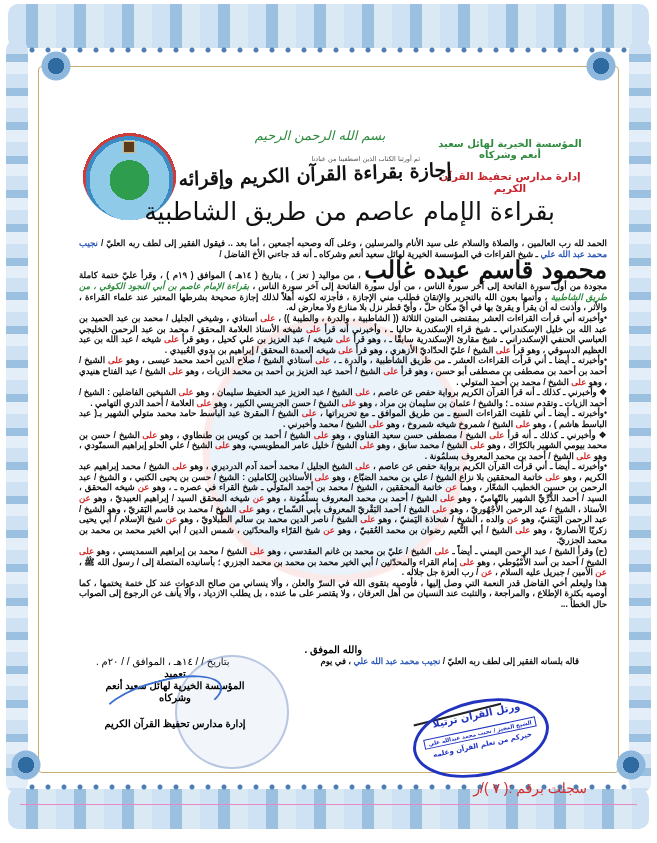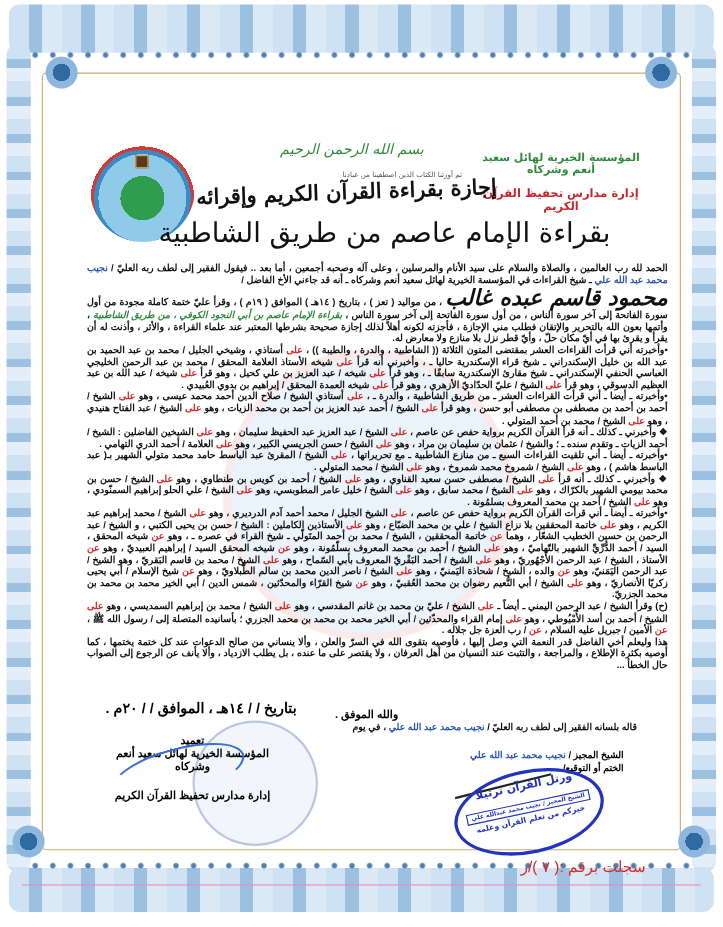--- a/index.html
+++ b/index.html
@@ -97,36 +97,36 @@
   .body-text {
     position: absolute; left: 48px; right: 50px; top: 238px;
     font-family: "Liberation Sans", sans-serif; font-size: 8.6px; line-height: 10.6px;
     color: #111; text-align: justify; font-weight: bold; margin-left: 31px;
   }
   .body-text p { margin: 0; }
   .blue { color: #2a56b8; }
   .green { color: #2e8b3e; font-style: italic; }
   .red { color: #d42b2b; }
   .student-name {
-    font-family: "DejaVu Serif", serif; font-size: 20px; font-weight: bold; font-style: italic;
+    font-family: "DejaVu Serif", serif; font-size: 24px; font-weight: bold; 
     color: #111; display: inline-block; line-height: 22px;
   }
 
   
   .sig-said {
     position: absolute; right: 78px; top: 656px;
     font-family: "Liberation Sans", sans-serif; font-size: 8.5px; font-weight: bold; color: #111;
   }
   .sig-allah {
     position: absolute; right: 295px; top: 644px;
     font-family: "Liberation Sans", sans-serif; font-size: 10px; font-weight: bold;
   }
   .sig-date {
-    position: absolute; left: 96px; top: 636px;
-    font-family: "Liberation Sans", sans-serif; font-size: 13px; font-weight: bold;
+    position: absolute; left: 96px; top: 656px;
+    font-family: "Liberation Sans", sans-serif; font-size: 10px; font-weight: normal;
   }
   .sig-certify {
     position: absolute; left: 90px; top: 668px; width: 170px; text-align: center;
     font-family: "Liberation Sans", sans-serif; font-size: 10px; font-weight: bold; line-height: 12px;
   }
   .sig-sheikh {
     position: absolute; right: 90px; top: 680px;
     font-family: "Liberation Sans", sans-serif; font-size: 8.5px; font-weight: bold; line-height: 12px;
   }
   .stamp-left {
@@ -198,21 +198,21 @@
     <p>
       <span>•وأخبرته أني قرأت القراءات العشر بمقتضى المتون الثلاثة (( الشاطبية ، والدرة ، والطيبة )) ، </span><span class="red">على</span><span> أستاذي ، وشيخي الجليل / محمد بن عبد الحميد بن عبد الله بن خليل الإسكندراني ـ شيخ قراء الإسكندرية حاليا ـ ، وأخبرني أنه قرأ </span><span class="red">على</span><span> شيخه الأستاذ العلامة المحقق / محمد بن عبد الرحمن الخليجي العباسي الحنفي الإسكندراني ـ شيخ مقارئ الإسكندرية سابقًا ـ ، وهو قرأ </span><span class="red">على</span><span> شيخه / عبد العزيز بن علي كحيل ، وهو قرأ </span><span class="red">على</span><span> شيخه / عبد الله بن عبد العظيم الدسوقي ، وهو قرأ </span><span class="red">على</span><span> الشيخ / عليّ الحدّاديّ الأزهري ، وهو قرأ </span><span class="red">على</span><span> شيخه العمدة المحقق / إبراهيم بن بدوي العُبيدي .</span>
     </p>
     <p>
       <span>•وأخبرته ـ أيضا ـ أني قرأت القراءات العشر ـ من طريق الشاطبية ، والدرة ـ ، </span><span class="red">على</span><span> أستاذي الشيخ / صلاح الدين أحمد محمد عيسى ، وهو </span><span class="red">على</span><span> الشيخ / أحمد بن أحمد بن مصطفى بن مصطفى أبو حسن ، وهو قرأ </span><span class="red">على</span><span> الشيخ / أحمد عبد العزيز بن أحمد بن محمد الزيات ، وهو </span><span class="red">على</span><span> الشيخ / عبد الفتاح هنيدي ، وهو </span><span class="red">على</span><span> الشيخ / محمد بن أحمد المتولي .</span>
     </p>
     <p>
       <span>❖ وأخبرني ـ كذلك ـ أنه قرأ القرآن الكريم برواية حفص عن عاصم ، </span><span class="red">على</span><span> الشيخ / عبد العزيز عبد الحفيظ سليمان ، وهو </span><span class="red">على</span><span> الشيخين الفاضلين : الشيخ / أحمد الزيات ـ وتقدم سنده ـ ؛ والشيخ / عثمان بن سليمان بن مراد ، وهو </span><span class="red">على</span><span> الشيخ / حسن الجريسي الكبير ، وهو </span><span class="red">على</span><span> العلامة / أحمد الدري التهامي .</span>
     </p>
     <p>
-      <span>•وأخبرته ـ أيضا ـ أني تلقيت القراءات السبع ـ من منازع الشاطبية ـ مع تحريراتها ، </span><span class="red">على</span><span> الشيخ / المقرئ عبد الباسط حامد محمد متولي الشهير بـ( عبد الباسط هاشم ) ، وهو </span><span class="red">على</span><span> الشيخ / شمروخ محمد شمروخ ، وهو </span><span class="red">على</span><span> الشيخ / محمد المتولي .</span>
+      <span>•وأخبرته ـ أيضا ـ أني تلقيت القراءات السبع ـ من طريق الموافق ـ مع تحريراتها ، </span><span class="red">على</span><span> الشيخ / المقرئ عبد الباسط حامد محمد متولي الشهير بـ( عبد الباسط هاشم ) ، وهو </span><span class="red">على</span><span> الشيخ / شمروخ شيخه شمروخ ، وهو </span><span class="red">على</span><span> الشيخ / محمد وأخبرني .</span>
     </p>
     <p>
       <span>❖ وأخبرني ـ كذلك ـ أنه قرأ </span><span class="red">على</span><span> الشيخ / مصطفى حسن سعيد القناوي ، وهو </span><span class="red">على</span><span> الشيخ / أحمد بن كويس بن طنطاوي ، وهو </span><span class="red">على</span><span> الشيخ / حسن بن محمد بيومي الشهير بالكرّاك ، وهو </span><span class="red">على</span><span> الشيخ / محمد سابق ، وهو </span><span class="red">على</span><span> الشيخ / خليل عامر المطوبسي، وهو </span><span class="red">على</span><span> الشيخ / علي الحلو إبراهيم السمنّودي ، وهو </span><span class="red">على</span><span> الشيخ / أحمد بن محمد المعروف بسلمُونة .</span>
     </p>
     <p>
       <span>•وأخبرته ـ أيضا ـ أني قرأت القرآن الكريم برواية حفص عن عاصم ، </span><span class="red">على</span><span> الشيخ الجليل / محمد أحمد آدم الدرديري ، وهو </span><span class="red">على</span><span> الشيخ / محمد إبراهيم عبد الكريم ، وهو </span><span class="red">على</span><span> خاتمة المحققين بلا نزاع الشيخ / علي بن محمد الضبّاع ، وهو </span><span class="red">على</span><span> الأستاذين الكاملين : الشيخ / حسن بن يحيى الكتبي ، و الشيخ / عبد الرحمن بن حسين الخطيب الشعّار ، وهما </span><span class="red">عن</span><span> خاتمة المحققين ، الشيخ / محمد بن أحمد المتَولّي ـ شيخ القراء في عصره ـ ، وهو </span><span class="red">عن</span><span> شيخه المحقق ، السيد / أحمد الدُّرِّيِّ الشهير بالتّهاميّ ، وهو </span><span class="red">على</span><span> الشيخ / أحمد بن محمد المعروف بسلّمُونة ، وهو </span><span class="red">عن</span><span> شيخه المحقق السيد / إبراهيم العبيديّ ، وهو </span><span class="red">عن</span><span> الأستاذ ، الشيخ / عبد الرحمن الأُجْهُوريّ ، وهو </span><span class="red">على</span><span> الشيخ / أحمد البَقْريّ المعروف بأبي السّماح ، وهو </span><span class="red">على</span><span> الشيخ / محمد بن قاسم البَقريّ ، وهو الشيخ / عبد الرحمن اليَمَنيّ، وهو </span><span class="red">عن</span><span> والده ، الشيخ / شحاذة اليَمنيّ ، وهو </span><span class="red">على</span><span> الشيخ / ناصر الدين محمد بن سالم الطَّبلاويّ ، وهو </span><span class="red">عن</span><span> شيخ الإسلام / أبي يحيى زكريّا الأنصاريّ ، وهو </span><span class="red">على</span><span> الشيخ / أبي النُّعيم رضوان بن محمد العُقبيّ ، وهو </span><span class="red">عن</span><span> شيخ القرّاء والمحدّثين ، شمس الدين / أبي الخير محمد بن محمد بن محمد الجزريّ.</span>
     </p>
     <p>
       <span>(ح) وقرأ الشيخ / عبد الرحمن اليمني ـ أيضاً ـ </span><span class="red">على</span><span> الشيخ / عليّ بن محمد بن غانم المقدسي ، وهو </span><span class="red">على</span><span> الشيخ / محمد بن إبراهيم السمديسي ، وهو </span><span class="red">على</span><span> الشيخ / أحمد بن أسد الأُمْيُوطي ، وهو </span><span class="red">على</span><span> إمام القراء والمحدّثين / أبي الخير محمد بن محمد بن محمد الجزري ؛ بأسانيده المتصلة إلى / رسول الله ﷺ ، </span><span class="red">عن</span><span> الأمين / جبريل عليه السلام ، </span><span class="red">عن</span><span> / رب العزة جل جلاله .</span>
     </p>
@@ -225,24 +225,20 @@
   </div>
   <div class="sig-date">بتاريخ  /   /  ١٤هـ ، الموافق  /   /  ٢٠م .</div>
   <div class="stamp-left"></div>
   <div class="sig-certify">
     <div>تعميد</div>
     <div>المؤسسة الخيرية لهائل سعيد أنعم وشركاه</div>
     <div style="margin-top:14px">إدارة مدارس تحفيظ القرآن الكريم</div>
   </div>
   <div class="scribble-left"></div>
 
-  <div class="sig-sheikh">
-    <div><span>الشيخ المجيز / </span><span class="blue">نجيب محمد عبد الله علي</span></div>
-    <div>الختم أو التوقيع/</div>
-  </div>
   <div class="scribble-right"></div>
   <div class="stamp-right">
     <span class="s1">ورتل القرآن ترتيلا</span>
     <span class="s2">الشيخ المجيز / نجيب محمد عبدالله علي</span>
     <span class="s3">خيركم من تعلم القرآن وعلمه</span>
   </div>
 
   <div class="registry">سجلت برقم :( ٧ )/ر</div>
   <div class="pink-line"></div>
 </div>

